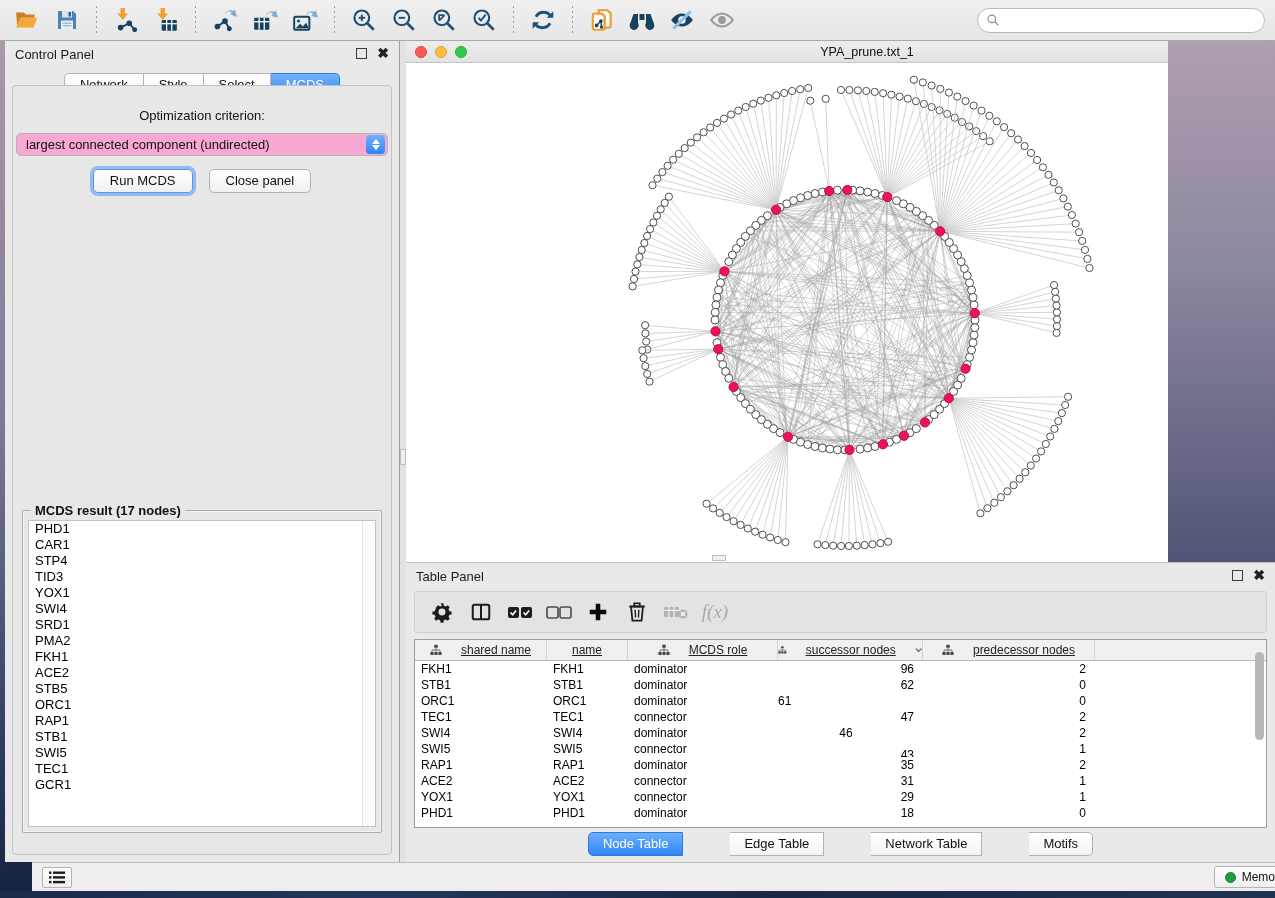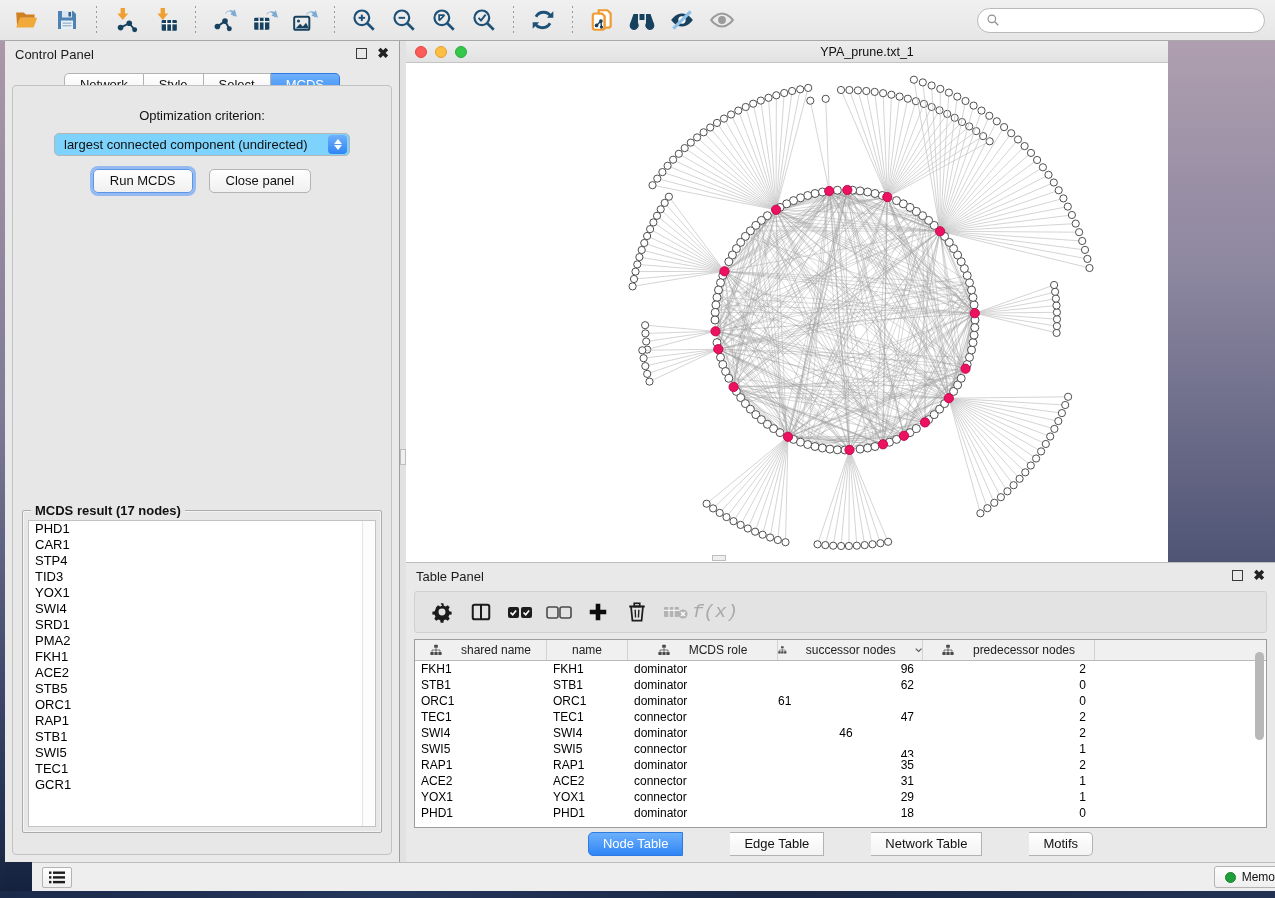--- a/index.html
+++ b/index.html
@@ -45,21 +45,21 @@
   .ctabs { position:absolute; left:0; right:0; top:32px; display:flex; justify-content:center; }
   .ctab { font-size:13px; padding:3px 15px 4px 15px; background:linear-gradient(#ffffff,#f2f2f2);
     border:1px solid #b3b3b3; border-left-width:0; color:#111; }
   .ctab:first-child { border-left-width:1px; border-radius:5px 0 0 5px; }
   .ctab:last-child { border-radius:0 5px 5px 0; }
   .ctab.active { background:linear-gradient(#70b1fb,#3287f5); color:#fff; border-color:#2f7ae0; }
 
   .cp-content { position:absolute; left:7px; right:7px; top:44px; bottom:7px;
     background:#e7e7e7; border:1px solid #c2c2c2; border-radius:4px; }
   .opt-label { margin-top:22px; text-align:center; font-size:13px; color:#111; }
-  .combo { margin:10px auto 0 auto; width:296px; height:23px; background:#7dd3fc;
+  .combo { margin:10px auto 0 auto; width:372px; height:23px; background:#f9a8d4;
     border:1px solid #b5b5b5; border-radius:5px; display:flex; align-items:center; position:relative; }
   .combo-text { flex:1; font-size:13px; color:#111; padding-left:9px; white-space:nowrap; overflow:hidden; }
   .combo-stepper { width:19px; height:19px; margin-right:2px; border-radius:4px;
     background:linear-gradient(#6fb0fb,#3085f6); display:flex; flex-direction:column;
     align-items:center; justify-content:center; gap:1px; }
   .combo-stepper .up, .combo-stepper .dn { width:0; height:0; border-left:4px solid transparent; border-right:4px solid transparent; }
   .combo-stepper .up { border-bottom:5px solid #fff; }
   .combo-stepper .dn { border-top:5px solid #fff; }
   .btn-row { margin-top:13px; display:flex; justify-content:center; gap:16px; }
   .mac-btn { font-size:13px; color:#111; padding:3px 16px 4px 16px; background:linear-gradient(#ffffff,#f0f0f0);
@@ -90,26 +90,26 @@
   .light.green { background:#34c84a; border:1px solid #2aad3c; }
   .net-title { position:absolute; left:0; right:0; top:4px; text-align:center; padding-left:160px;
     font-size:12.5px; color:#111; }
   .net-canvas { position:absolute; left:0; top:22px; right:0; bottom:0; background:#fff; }
 
   
   .table-panel { position:absolute; left:406px; top:562px; width:869px; height:300px; background:#e9e9e9; border-top:1px solid #bdbdbd; }
   .tp-toolbar { position:absolute; left:8px; right:8px; top:28px; height:42px; background:#e3e3e3;
     border:1px solid #d0d0d0; border-radius:3px; display:flex; align-items:center; gap:9px; padding:0 12px; }
   .tpi { width:30px; height:30px; display:flex; align-items:center; justify-content:center; }
-  .fx-label { font-size:19px; font-family:Liberation Mono, monospace; font-style:italic; color:#a9a9a9; }
+  .fx-label { font-size:19px; font-family:Liberation Serif, serif; font-style:italic; color:#a9a9a9; }
 
   .node-table { position:absolute; left:8px; right:8px; top:76px; bottom:34px; background:#fff; border:1px solid #9d9d9d; }
   .thead { display:flex; height:21px; background:#f0f0f0; border-bottom:1px solid #b9b9b9; }
   .th { display:flex; align-items:center; justify-content:center; gap:19px; font-size:12px; color:#222;
-    border-right:1px solid #d2d2d2; overflow:hidden; white-space:nowrap; }
+    border-right:1px solid #d2d2d2; overflow:hidden; white-space:nowrap;text-decoration:underline; }
   .th:last-child { border-right:none; flex:1; }
   .tbody { position:absolute; left:0; right:0; top:21px; bottom:0; overflow:hidden; }
   .tr { display:flex; height:16px; }
   .td { font-size:12px; color:#000; line-height:16px; white-space:nowrap; overflow:hidden; }
   .table-scroll { position:absolute; right:2px; top:12px; width:9px; height:88px; background:#b8b8b8; border-radius:5px; }
 
   .bottom-tabs { position:absolute; left:0; right:0; bottom:6px; display:flex; justify-content:center;gap:47px; }
   .btab { font-size:13px; padding:3px 14px 4px 14px; background:linear-gradient(#ffffff,#f3f3f3);
     border:1px solid #b3b3b3; border-left-width:0; color:#111; }
   .btab:first-child { border-left-width:1px; border-radius:5px 0 0 5px; }

